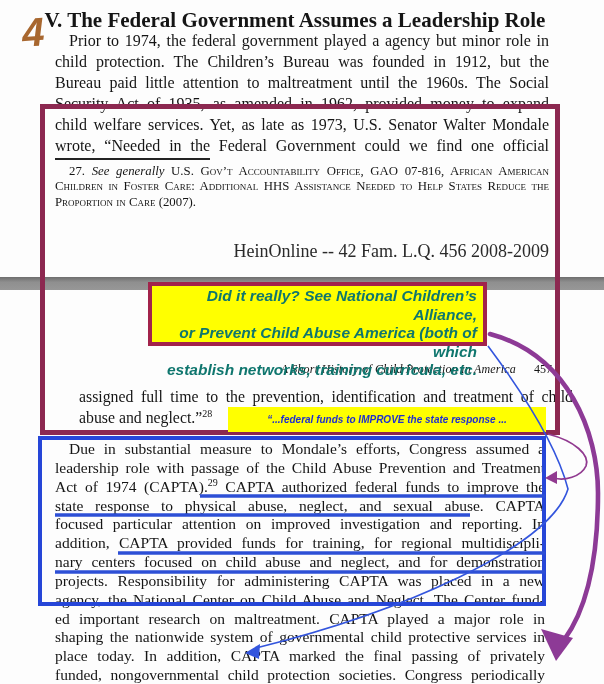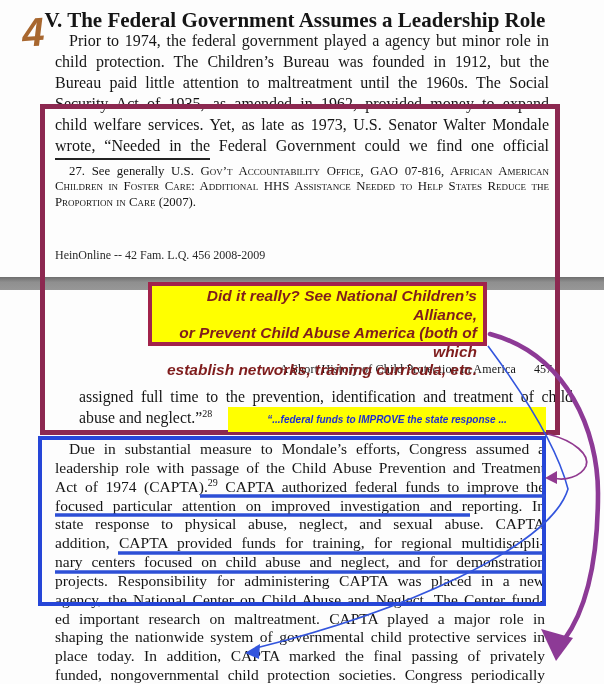--- a/index.html
+++ b/index.html
@@ -14,35 +14,35 @@
          white-space:nowrap;}
   .jline.short{text-align-last:left;}
   .p1{top:31px;font-size:16px;line-height:20.9px;}
   .indent{padding-left:14px;}
   sup{font-size:10px;vertical-align:super;line-height:0;}
 
   .fn-rule{top:158px;left:55px;width:155px;height:0;border-top:2px solid #232323;}
   .footnote{top:164px;left:55px;width:494px;font-size:12.8px;line-height:15.3px;
             text-align:justify;text-indent:14px;}
   .sc{font-variant:small-caps;}
-  .it{}
+  .it{font-style:italic;}
 
-  .heinonline{top:241px;left:55px;width:494px;text-align:left;font-size:12px;color:#2a2a2a;margin-top:7px;}
+  .heinonline{top:241px;left:55px;width:494px;text-align:right;font-size:18px;color:#2a2a2a;}
 
   .gray-bar{top:277px;left:0;width:604px;height:13px;
             background:linear-gradient(#6e6e6e 0%,#8f8f8f 40%,#979797 100%);z-index:3;}
 
   .maroon-box{top:104px;left:40px;width:520px;height:331px;border:5px solid #8c2850;
               box-sizing:border-box;z-index:4;}
 
   .comment-box{top:282px;left:148px;width:339px;height:64px;background:#ffff00;
                border:4px solid #a2234b;box-sizing:border-box;z-index:5;
                font-family:"Liberation Sans","DejaVu Sans",sans-serif;
                font-weight:bold;font-style:italic;font-size:15.5px;line-height:18.6px;
-               color:#7f1d1d;text-align:right;padding:1px 6px 0 0;}
+               color:#0f766e;text-align:right;padding:1px 6px 0 0;}
 
   .run-head{top:362px;left:62px;width:490px;text-align:right;font-size:12px;}
   .run-head .it{letter-spacing:.2px;}
   .pageno{font-style:normal;padding-left:18px;}
 
   .p2{top:386px;font-size:15.8px;line-height:21px;margin-left:24px;}
 
   .note2{top:407px;left:228px;width:318px;height:25px;background:#ffff00;z-index:5;
          font-family:"Liberation Sans","DejaVu Sans",sans-serif;
          font-weight:bold;font-style:italic;font-size:10px;line-height:25px;
@@ -111,22 +111,22 @@
   <div class="abs note2">“...federal funds to IMPROVE the state response ...</div>
 
   <div class="abs blue-box"></div>
 
   <div class="abs p3">
     <div class="jline indent">Due in substantial measure to Mondale’s efforts, Congress assumed a</div>
     <div class="jline">leadership role with passage of the Child Abuse Prevention and Treatment</div>
     <div class="jline">
       <span>Act of 1974 (CAPTA).</span><sup>29</sup> <span>CAPTA authorized federal funds to improve the</span>
     </div>
+    <div class="jline">state response to physical abuse, neglect, and sexual abuse. CAPTA</div>
     <div class="jline">focused particular attention on improved investigation and reporting. In</div>
-    <div class="jline">state response to physical abuse, neglect, and sexual abuse. CAPTA</div>
     <div class="jline">addition, CAPTA provided funds for training, for regional multidiscipli-</div>
     <div class="jline">nary centers focused on child abuse and neglect, and for demonstration</div>
     <div class="jline">projects. Responsibility for administering CAPTA was placed in a new</div>
     <div class="jline">agency, the National Center on Child Abuse and Neglect. The Center fund-</div>
     <div class="jline">ed important research on maltreatment. CAPTA played a major role in</div>
     <div class="jline">shaping the nationwide system of governmental child protective services in</div>
     <div class="jline">place today. In addition, CAPTA marked the final passing of privately</div>
     <div class="jline">funded, nongovernmental child protection societies. Congress periodically</div>
   </div>
 

